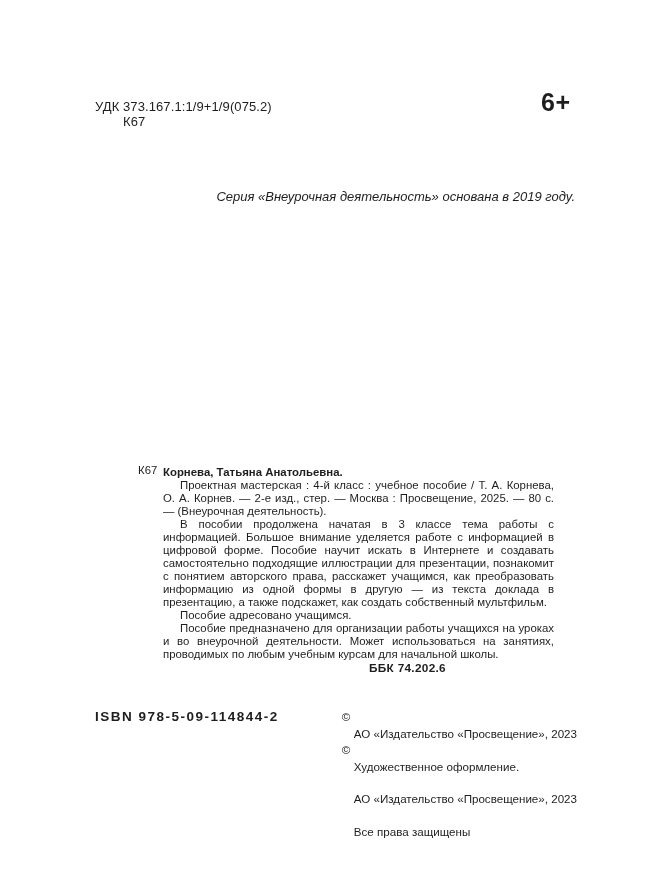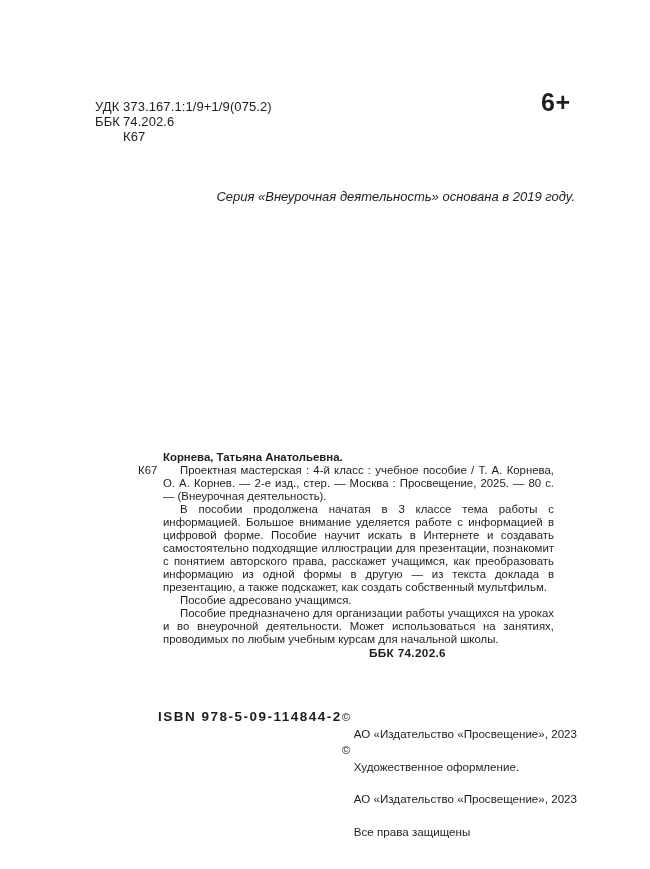--- a/index.html
+++ b/index.html
@@ -58,21 +58,21 @@
     top: 451px;
     width: 416px;
     font-size: 11.4px;
     line-height: 13px;
   }
   .card-sign {
     position: absolute;
     left: 0;
     top: 13px;
   }
-  .card-inner { margin-left: 25px; }
+  .card-inner { margin-left: 25px; margin-top: 15px; }
   .card-heading {
     margin: 0;
     font-weight: bold;
   }
   .card-p {
     margin: 0;
     text-indent: 17px;
     text-align: justify;
   }
   .udk-block {
@@ -85,21 +85,21 @@
     white-space: nowrap;
   }
 
   
   .footer {
     position: absolute;
     left: 95px;
     top: 709px;
     width: 482px;
     display: flex;
-    justify-content: flex-end;
+    justify-content: space-between;
     align-items: flex-start;
   }
   .footer-isbn {
     font-weight: bold;
     font-size: 13.5px;
     letter-spacing: 1.5px;
     white-space: nowrap;
   }
   .copyright {
     font-size: 11.6px;
@@ -111,24 +111,20 @@
 </style>
 </head>
 <body>
 
 <div class="page">
 
   <div class="top-imprint">
     <div class="imp-row">
       <span class="imp-label">УДК</span>
       <span class="imp-value">373.167.1:1/9+1/9(075.2)</span>
-    </div>
-    <div class="imp-row">
-      <span class="imp-label">ББК</span>
-      <span class="imp-value">74.202.6</span>
     </div>
     <div class="imp-row">
       <span class="imp-label"></span>
       <span class="imp-value">К67</span>
     </div>
   </div>
 
   <div class="age-badge">6+</div>
 
   <div class="series-note">Серия «Внеурочная деятельность» основана в 2019 году.</div>

